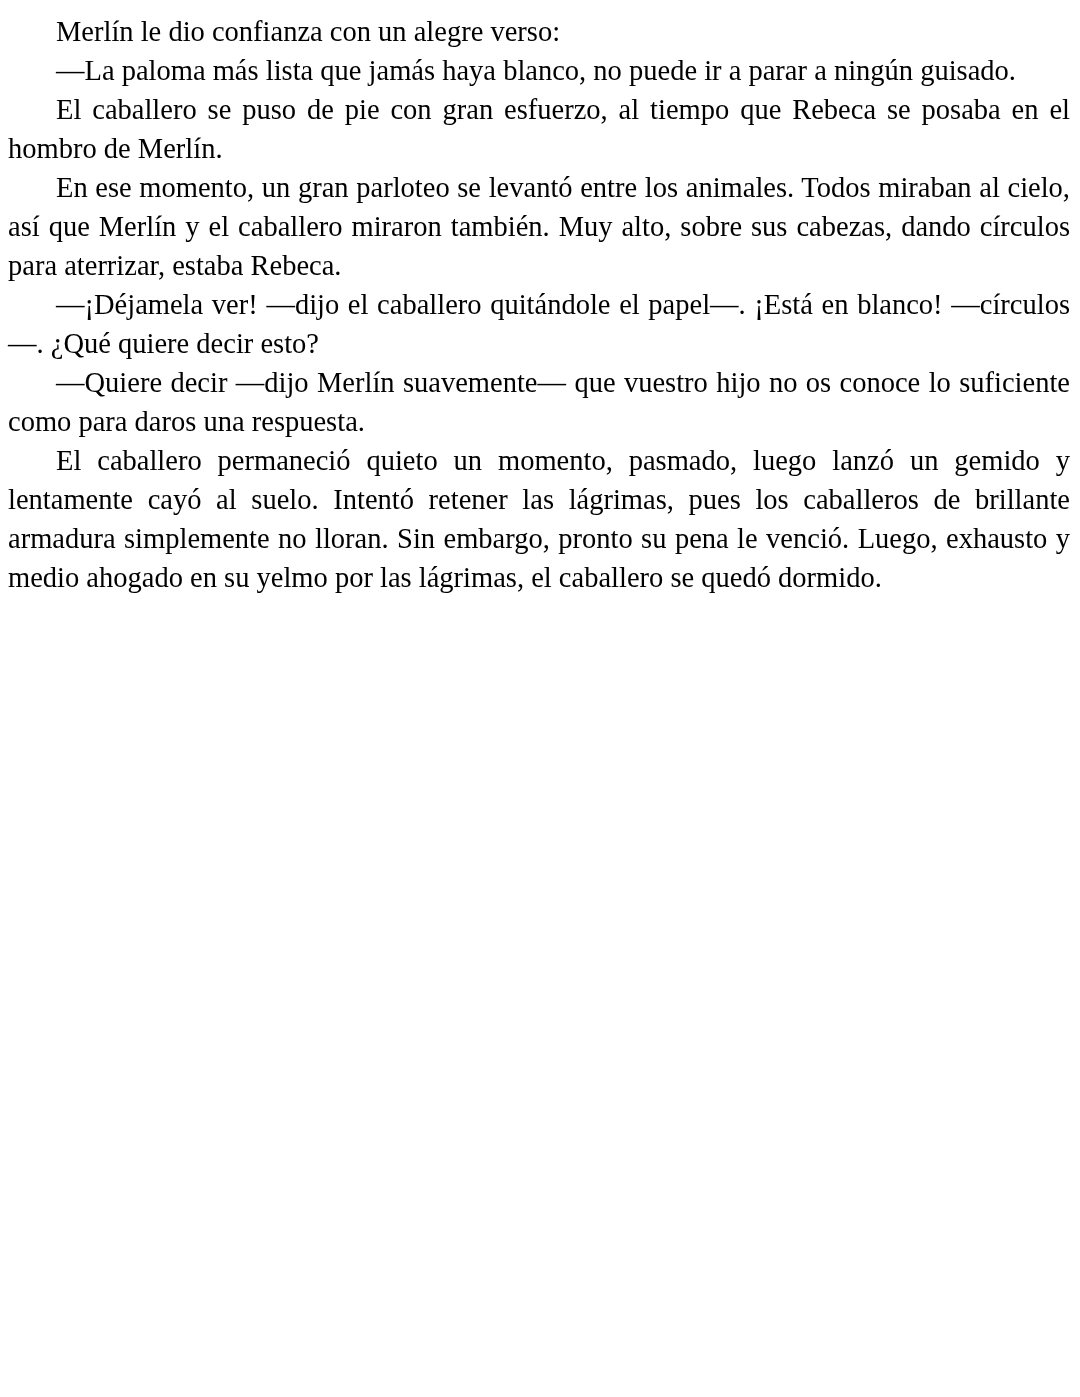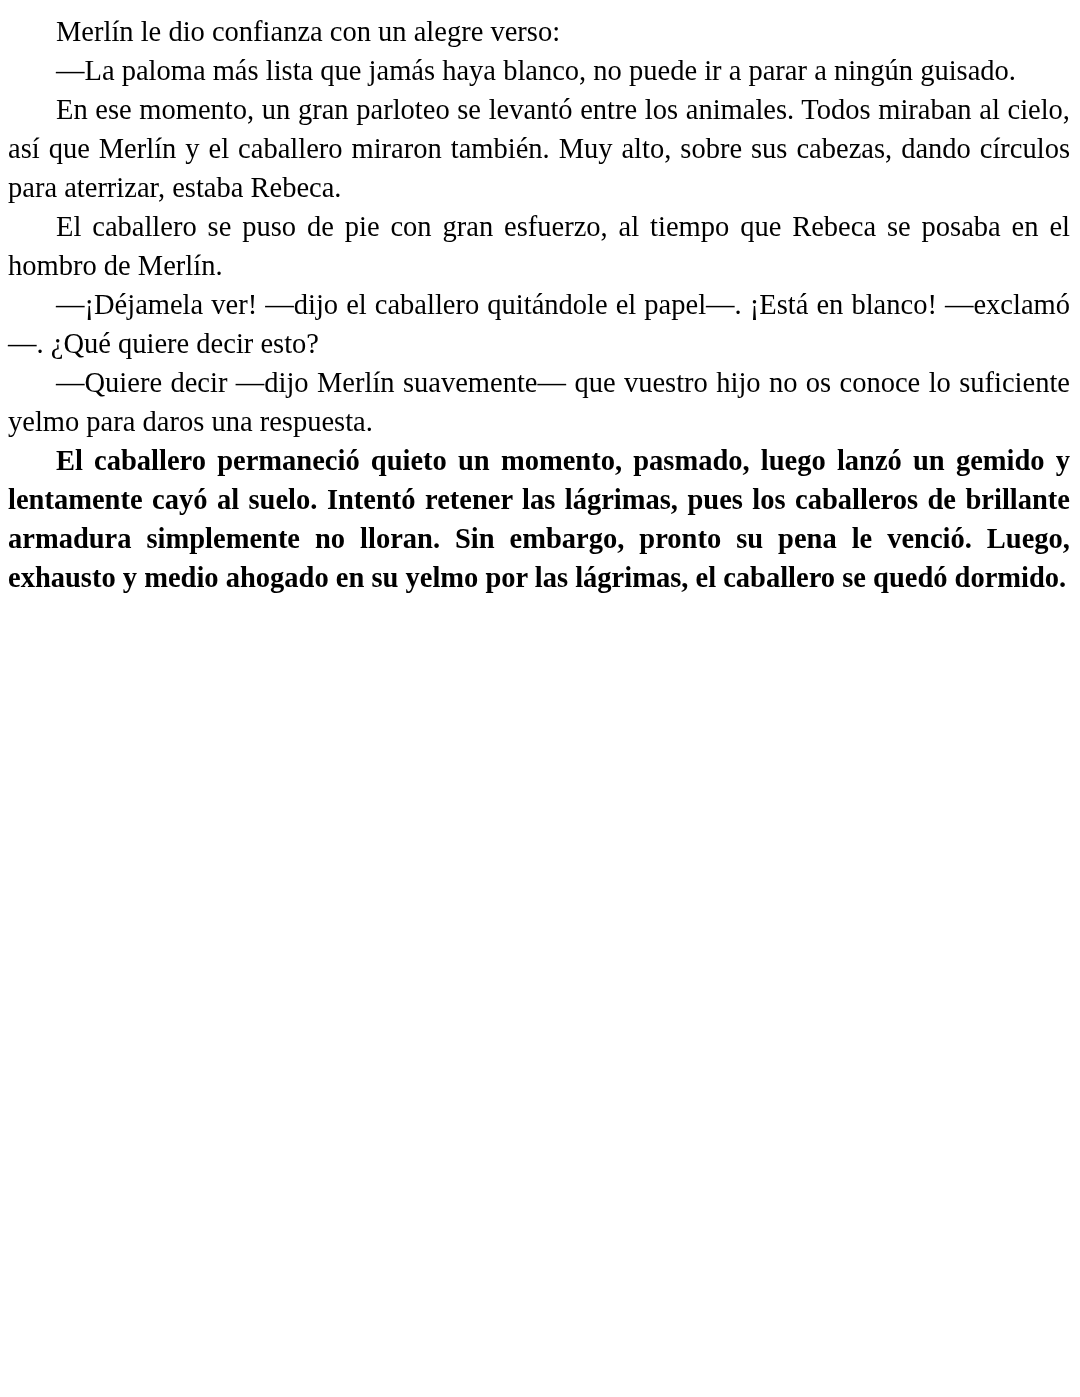--- a/index.html
+++ b/index.html
@@ -38,31 +38,30 @@
     text-indent: 48px;
     -webkit-font-smoothing: antialiased;
     hyphens: none;
     word-spacing: 0px;
   }
 
   
 
   .para:last-child {
     margin-bottom: 4px;
-    font-weight: bold;
   }
 </style>
 </head>
 <body>
 
 <div class="page">
   <div class="text-body">
 
     <p class="para">Merlín le dio confianza con un alegre verso:</p>
     <p class="para">—La paloma más lista que jamás haya blanco, no puede ir a parar a ningún guisado.</p>
+    <p class="para">El caballero se puso de pie con gran esfuerzo, al tiempo que Rebeca se posaba en el hombro de Merlín.</p>
     <p class="para">En ese momento, un gran parloteo se levantó entre los animales. Todos miraban al cielo, así que Merlín y el caballero miraron también. Muy alto, sobre sus cabezas, dando círculos para aterrizar, estaba Rebeca.</p>
-    <p class="para">El caballero se puso de pie con gran esfuerzo, al tiempo que Rebeca se posaba en el hombro de Merlín.</p>
-    <p class="para">—¡Déjamela ver! —dijo el caballero quitándole el papel—. ¡Está en blanco! —exclamó—. ¿Qué quiere decir esto?</p>
-    <p class="para">—Quiere decir —dijo Merlín suavemente— que vuestro hijo no os conoce lo suficiente yelmo para daros una respuesta.</p>
+    <p class="para">—¡Déjamela ver! —dijo el caballero quitándole el papel—. ¡Está en blanco! —círculos—. ¿Qué quiere decir esto?</p>
+    <p class="para">—Quiere decir —dijo Merlín suavemente— que vuestro hijo no os conoce lo suficiente como para daros una respuesta.</p>
     <p class="para">El caballero permaneció quieto un momento, pasmado, luego lanzó un gemido y lentamente cayó al suelo. Intentó retener las lágrimas, pues los caballeros de brillante armadura simplemente no lloran. Sin embargo, pronto su pena le venció. Luego, exhausto y medio ahogado en su yelmo por las lágrimas, el caballero se quedó dormido.</p>
 
   </div>
 </div>
 
 </body></html>

